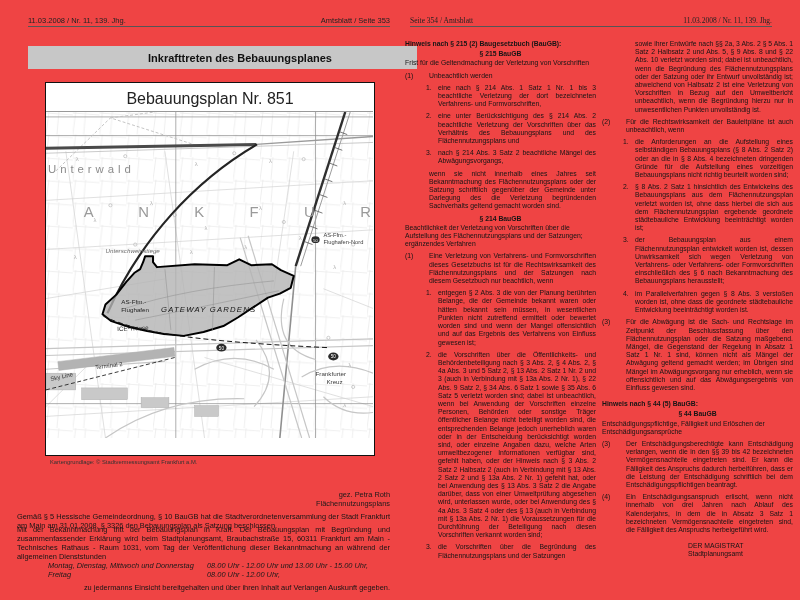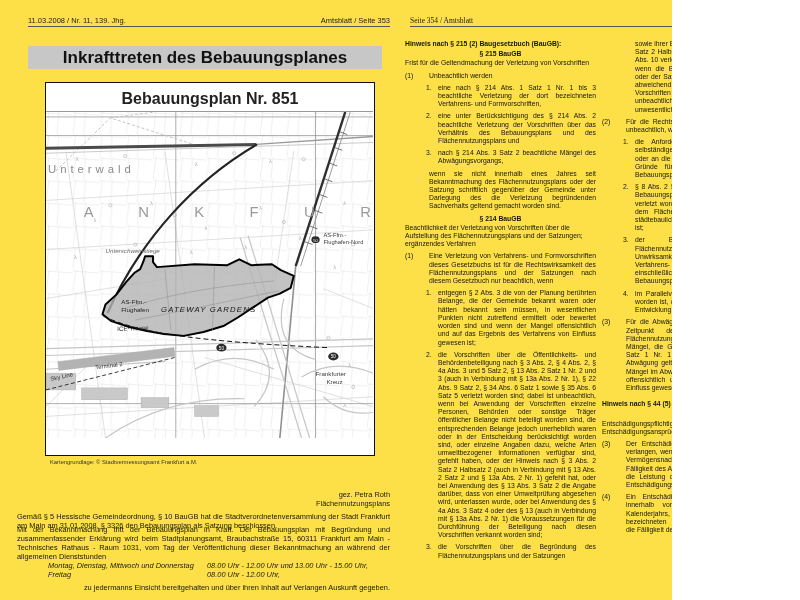--- a/index.html
+++ b/index.html
@@ -1,39 +1,39 @@
 <!DOCTYPE html>
 <html><head>
 <meta charset="utf-8">
 <style>
   html,body { margin:0; padding:0; background:#ffffff; }
   .sheet {
-    position:relative; width:672px; height:600px; background:#fde047;
+    position:relative; width:800px; height:600px; background:#ef4444;
     font-family:"Liberation Sans", sans-serif; color:#1a1a1a; overflow:hidden;
   }
   
   .runhead {
     position:absolute; height:12px; font-size:7.5px; color:#222;
     border-bottom:1px solid #555; display:flex; justify-content:space-between;
     align-items:flex-end; padding-bottom:1px;
   }
   #hdrL { left:28px; top:13px; width:362px; }
   #hdrR { left:410px; top:13px; width:362px;font-family:Liberation Serif, serif; }
 
   
   .title-bar {
     position:absolute; left:28px; top:46px; width:354px; height:23px;
     background:#c7c7c7; display:flex; align-items:center; justify-content:center;
-    font-weight:bold; font-size:17px; color:#111;
+    font-weight:bold; font-size:11px; color:#111;padding-left:35px;
   }
   .map-frame {
     position:absolute; left:45px; top:82px; width:330px; height:374px;
     border:1.3px solid #111; background:#fff; box-sizing:border-box;
   }
-  .plan-title { text-align:center; font-size:16px; margin-top:7px; color:#222;font-weight:bold; }
+  .plan-title { text-align:center; font-size:16px; margin-top:7px; color:#222; }
   .plan-sub   { text-align:center; font-size:10.5px; margin-top:2px; color:#222; }
   .map-svg { display:block; margin-top:3px; border-top:0.8px solid #999; }
   .map-svg text { font-family:"Liberation Sans", sans-serif; }
   .map-caption { position:absolute; left:50px; top:459px; font-size:5.8px; color:#333; }
 
   .lp-par { position:absolute; left:17px; width:373px; font-size:7.4px; line-height:9px; text-align:justify; color:#151515; }
   #par1 { top:470px;margin-top:42px; }
   .lp-sign { position:absolute; left:200px; top:490px; width:190px; font-size:7.4px; line-height:9px; text-align:right; }
   #par2 { top:514px; text-align:left; }
   #par3 { top:525px; }

